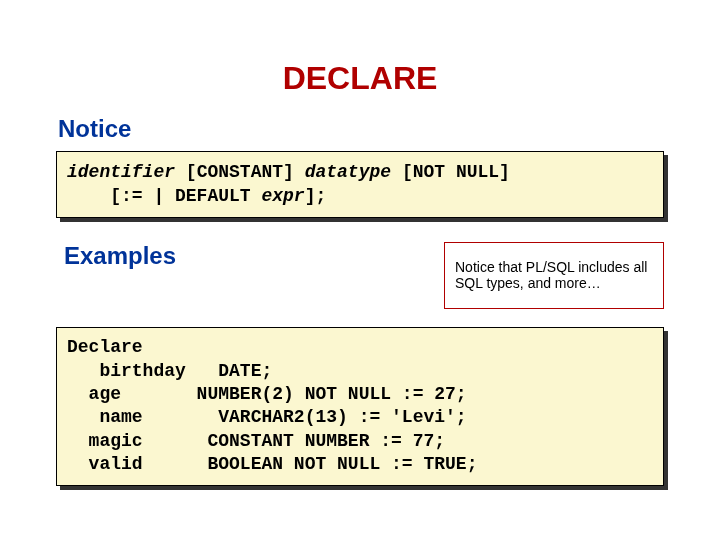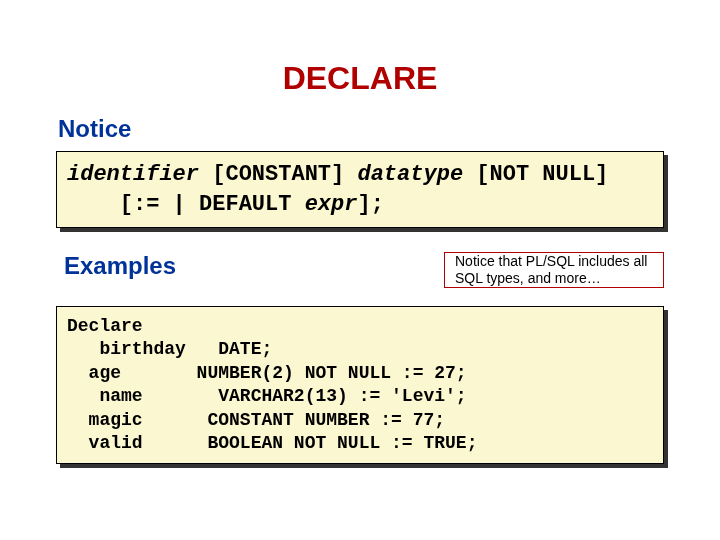--- a/index.html
+++ b/index.html
@@ -36,35 +36,35 @@
     position: relative;
     background: #fbf7d0;
     border: 1px solid #000;
     box-shadow: 4px 4px 0 #333;
     padding: 8px 10px;
     margin: 0 6px 0 6px;
     box-sizing: border-box;
   }
   .syntax-text {
     font-family: 'Courier New', monospace;
-    font-size: 22px;
+    font-size: 18px;
     white-space: pre;
     line-height: 1.35;
     font-weight: bold;
   }
   .syntax-text .ital { font-style: italic; }
   .examples-row {
     display: flex;
     align-items: flex-start;
     justify-content: space-between;
     margin: 24px 6px 18px 6px;
   }
   .notice-box {
     border: 1px solid #b00000;
-    padding: 0 10px;
+    padding: 16px 10px;
     font-family: 'Comic Sans MS', cursive, sans-serif;
     font-size: 14px;
     color: #000;
     line-height: 1.2;
     max-width: 220px;
     box-sizing: border-box;
   }
   .code-text {
     font-family: 'Courier New', monospace;
     font-size: 18px;

